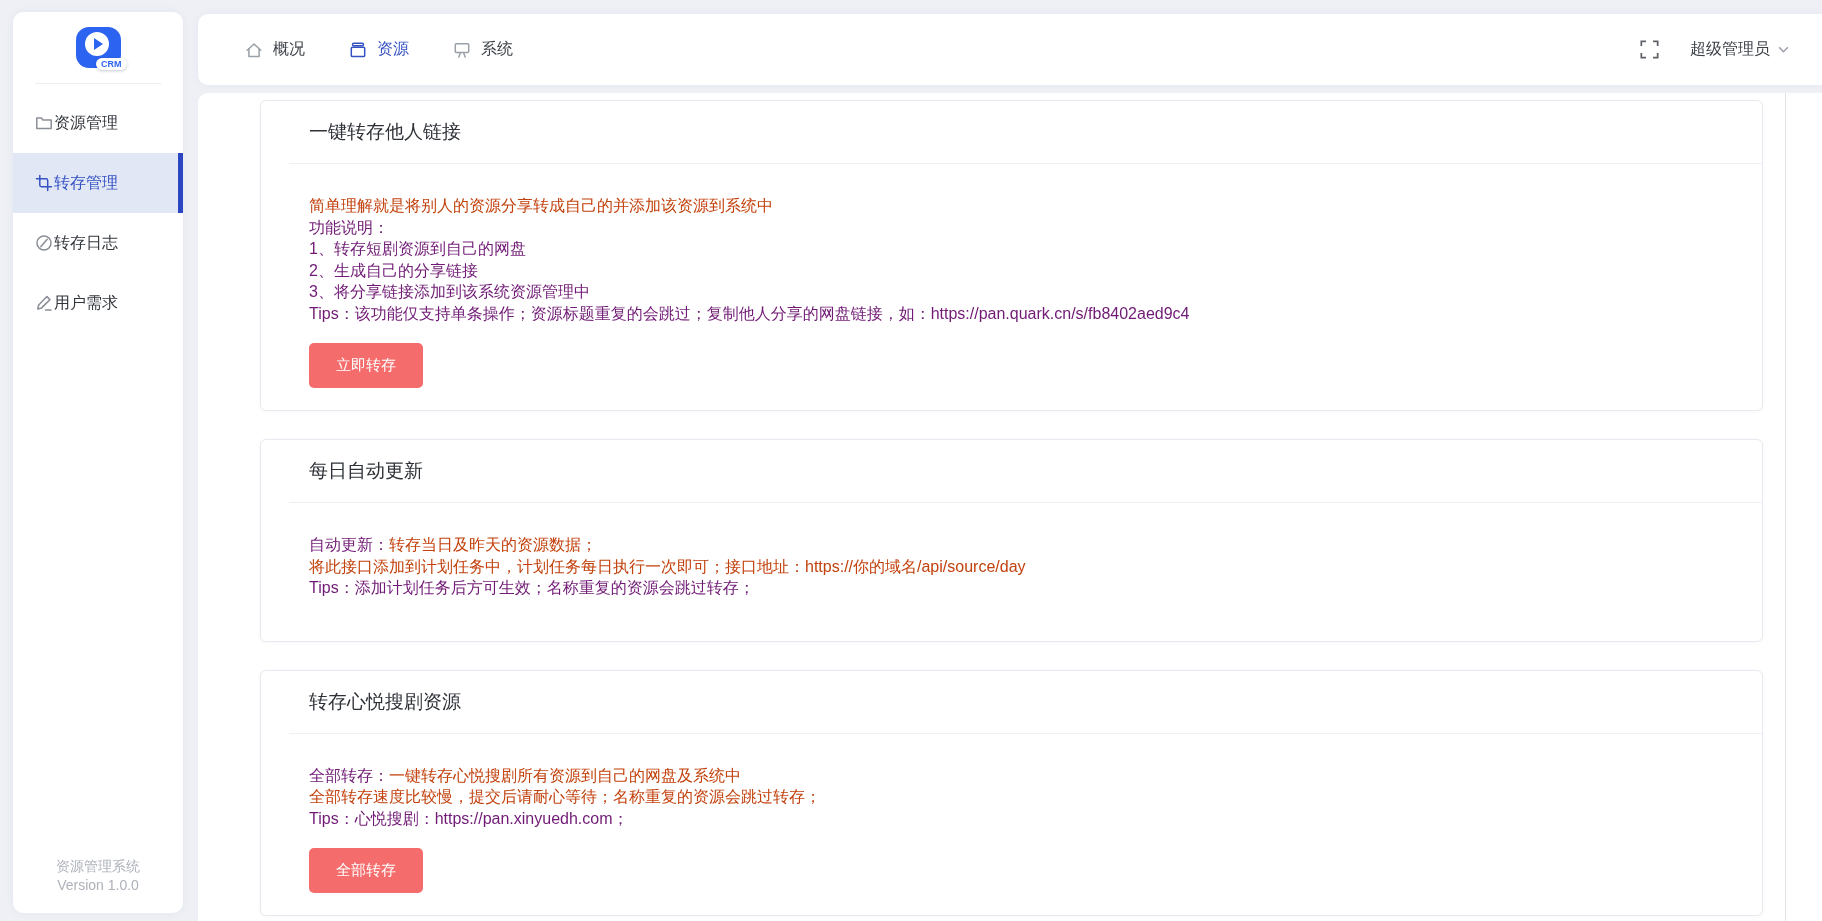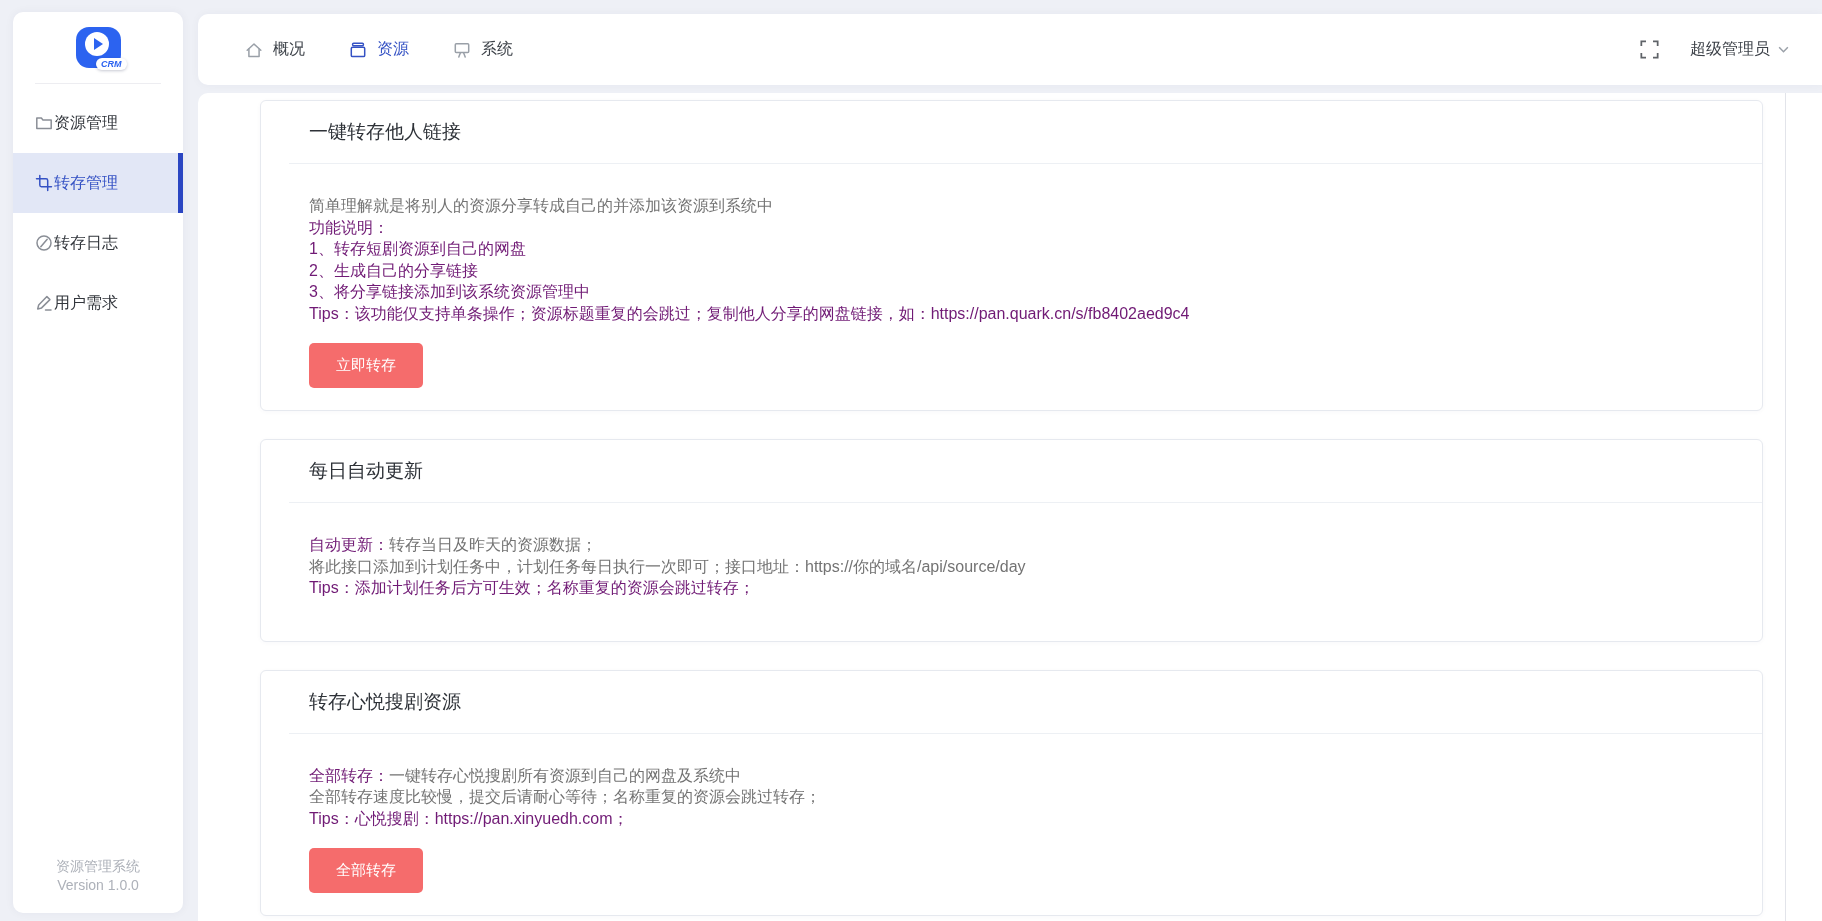--- a/index.html
+++ b/index.html
@@ -32,21 +32,21 @@
   }
   .logo-play {
     width: 0; height: 0; margin-left: 3px;
     border-left: 9px solid #2c63f0;
     border-top: 6px solid transparent;
     border-bottom: 6px solid transparent;
   }
   .logo-pill {
     position: absolute; right: -6px; bottom: -2px;
     background: #fff; border-radius: 8px; padding: 1px 5px;
-    font-size: 9px; font-weight: bold; font-style: italic; color: #2c63f0;
+    font-size: 9px; font-weight: bold; color: #2c63f0;
     box-shadow: 0 1px 3px rgba(30,40,80,0.25);
   }
   .logo-divider { height: 1px; background: #ededf1; margin: 0 22px; }
   .menu { padding-top: 9px; }
   .menu-item {
     height: 60px; display: flex; align-items: center;
     padding-left: 22px; gap: 1px; font-size: 16px; color: #33373d;
     cursor: pointer; position: relative;
   }
   .menu-item .ic { color: #8a8e96; }
@@ -105,21 +105,21 @@
     padding-left: 28px;
   }
   .card-h {
     padding: 18px 20px; font-size: 19px; color: #2e3238;
     border-bottom: 1px solid #edf0f4;
   }
   .card-b { padding: 31px 20px 22px; font-size: 16px; }
   .card-b.no-btn { padding-bottom: 42px; }
   .line { line-height: 21.5px; white-space: pre-wrap; }
   .c-gray { color: #701a75; }
-  .c-orange { color: #737373; }
+  .c-orange { color: #c2410c; }
   .btn-danger {
     display: inline-block; margin-top: 19px;
     background: #f56c6c; color: #fff; border: none; border-radius: 5px;
     font-size: 15px; padding: 13px 27px; cursor: pointer;
     font-family: inherit;
   }
 </style>
 </head>
 <body>
 

